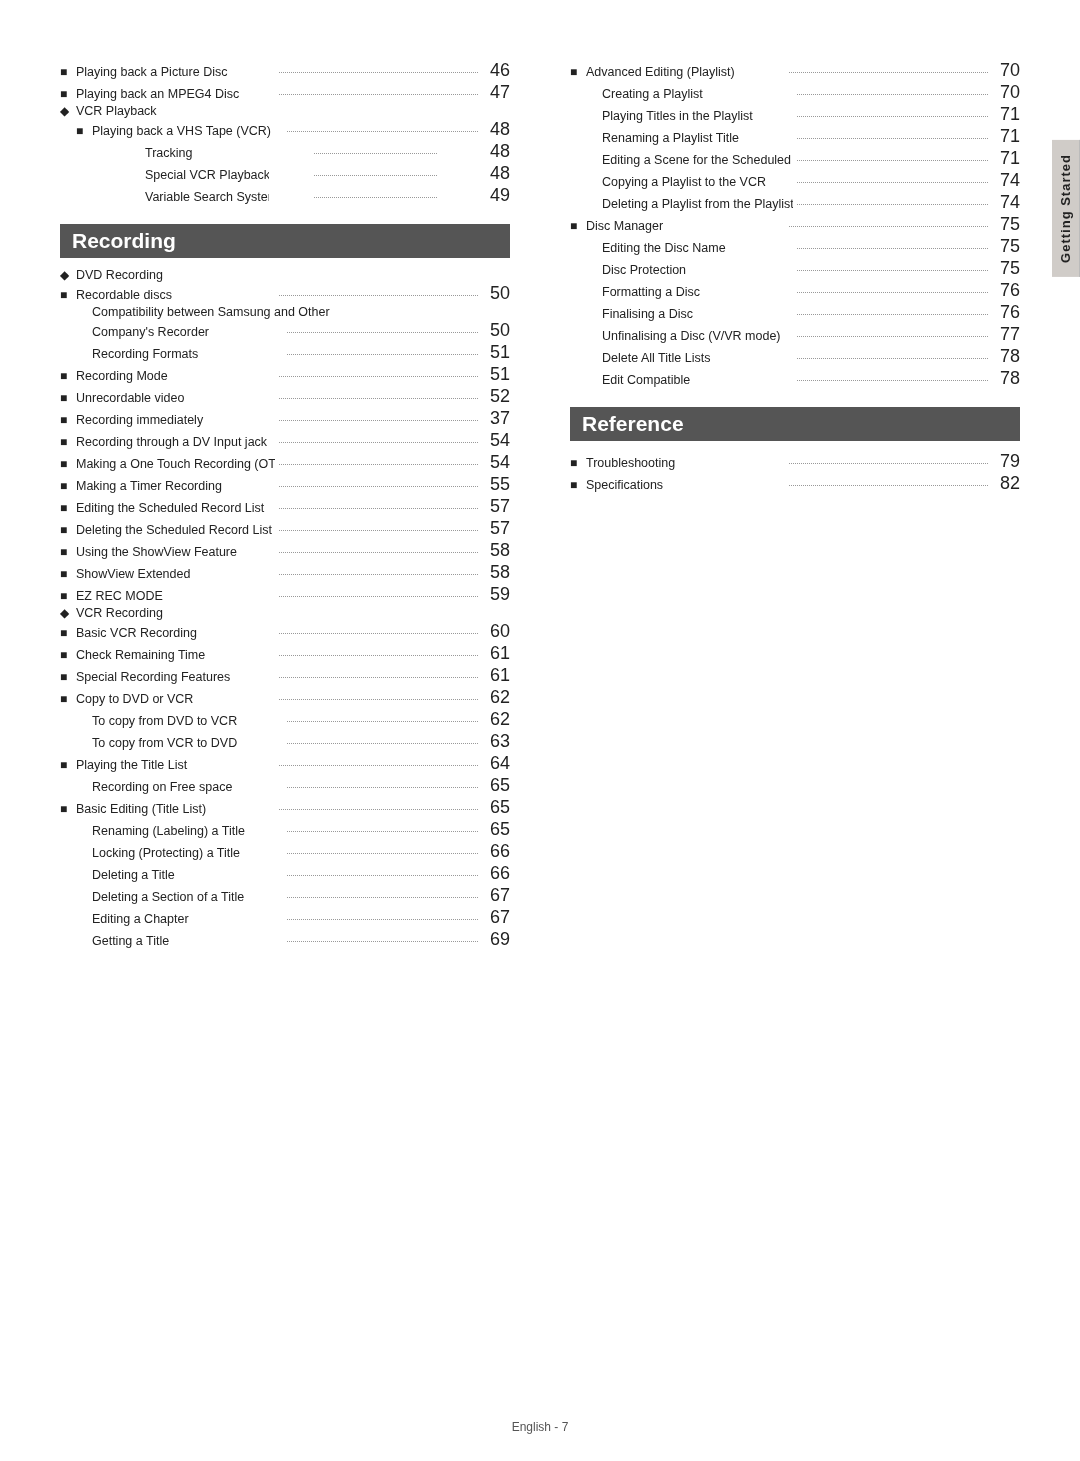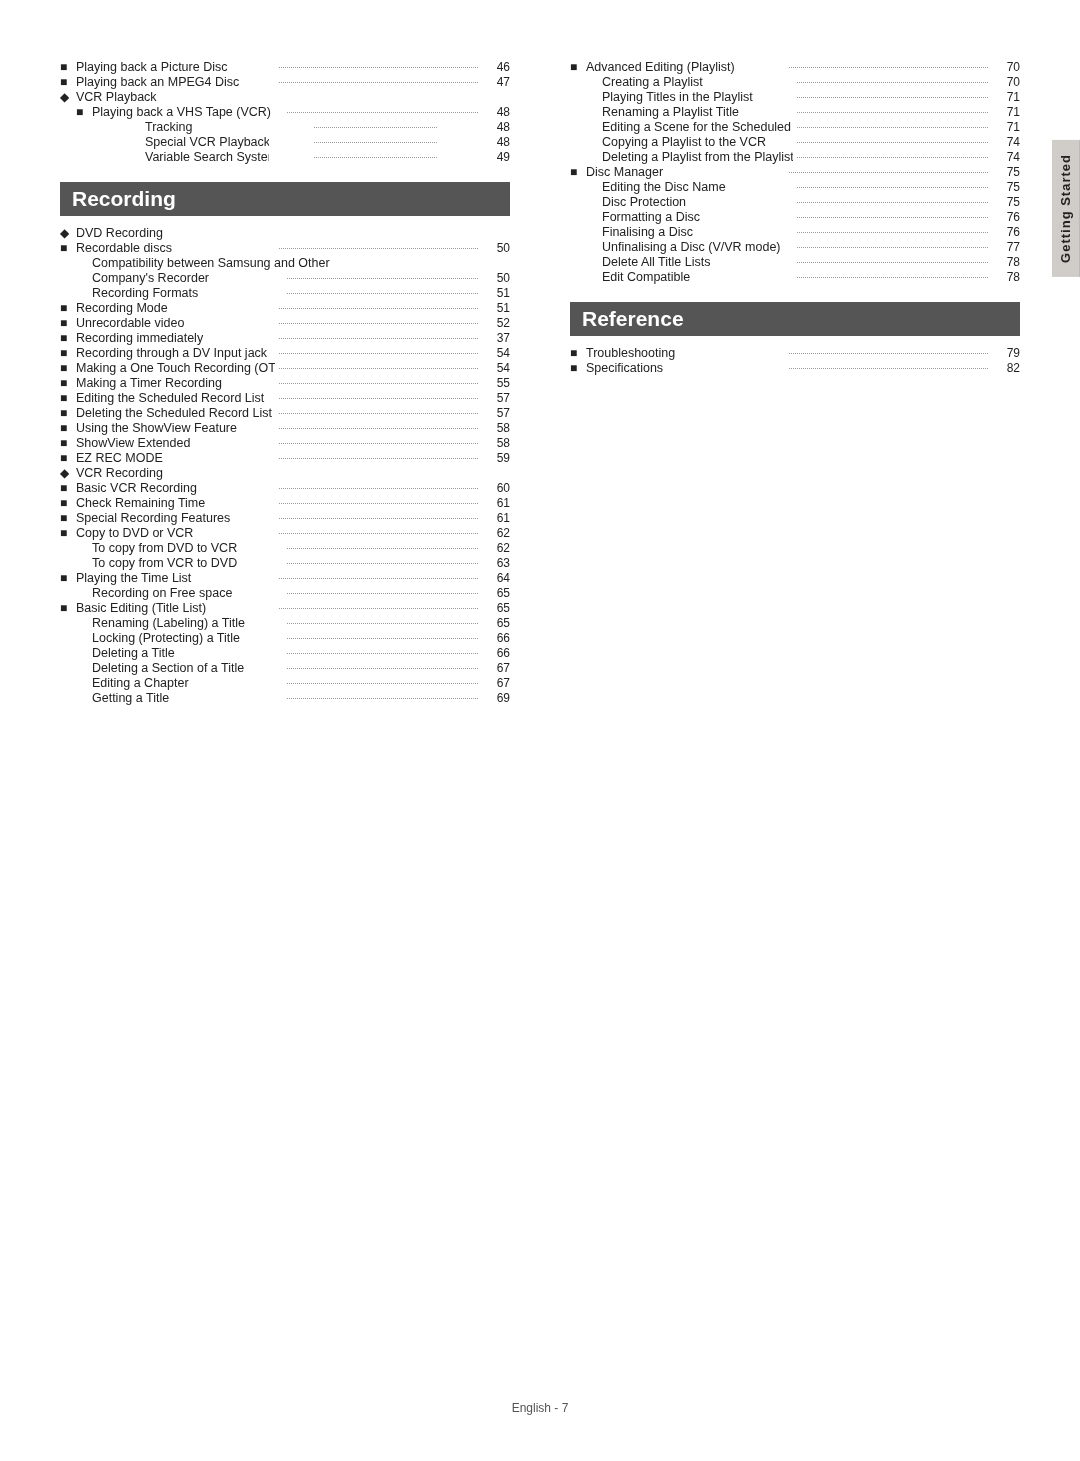--- a/index.html
+++ b/index.html
@@ -96,35 +96,35 @@
       margin: 0 4px;
       min-width: 10px;
       max-width: 200px;
       position: relative;
       top: -3px;
     }
 
     .toc-page {
       min-width: 28px;
       text-align: right;
-      font-size: 12px;
+      font-size: 18px;
     }
 
     .toc-indent {
       padding-left: 16px;
     }
 
     .toc-indent2 {
       padding-left: 28px;
       gap: 41px;
     }
 
     .page-footer {
       position: absolute;
-      bottom: 46px;
+      bottom: 27px;
       left: 0;
       right: 0;
       text-align: center;
       font-size: 12px;
       color: #555;
     }
   </style>
 </head>
 <body>
 
@@ -311,21 +311,21 @@
             <span class="toc-bullet"></span>
             <span class="toc-label">To copy from VCR to DVD</span>
             <span class="toc-dots"></span>
             <span class="toc-page">63</span>
           </div>
         </div>
 
       <div id="editing-items">
           <div class="toc-item">
             <span class="toc-bullet">■</span>
-            <span class="toc-label">Playing the Time List</span>
+            <span class="toc-label">Playing the Title List</span>
             <span class="toc-dots"></span>
             <span class="toc-page">64</span>
           </div>
           <div class="toc-item toc-indent">
             <span class="toc-bullet"></span>
             <span class="toc-label">Recording on Free space</span>
             <span class="toc-dots"></span>
             <span class="toc-page">65</span>
           </div>
           <div class="toc-item">

